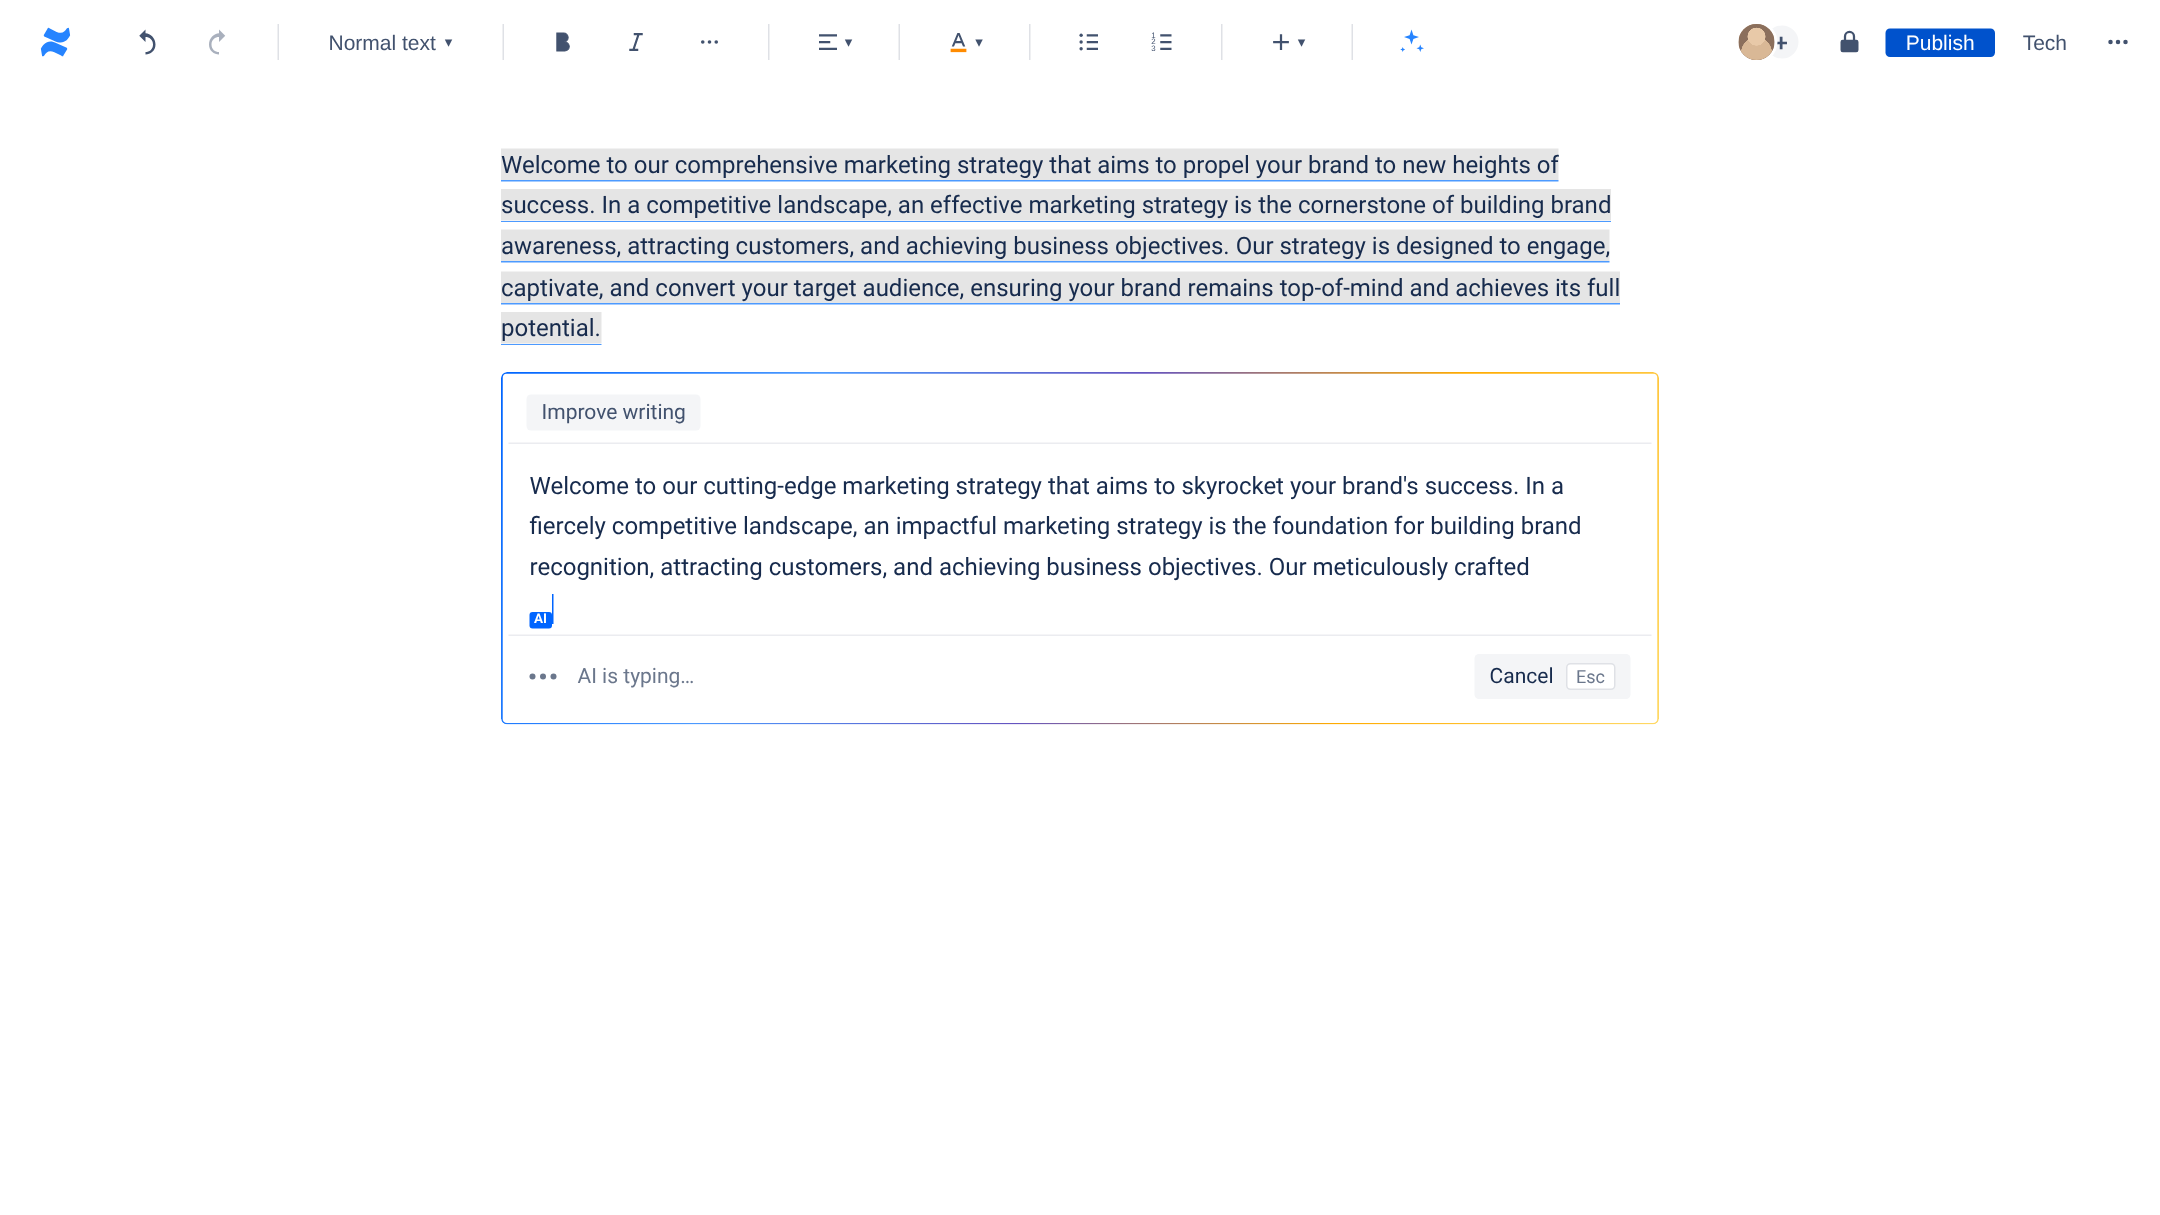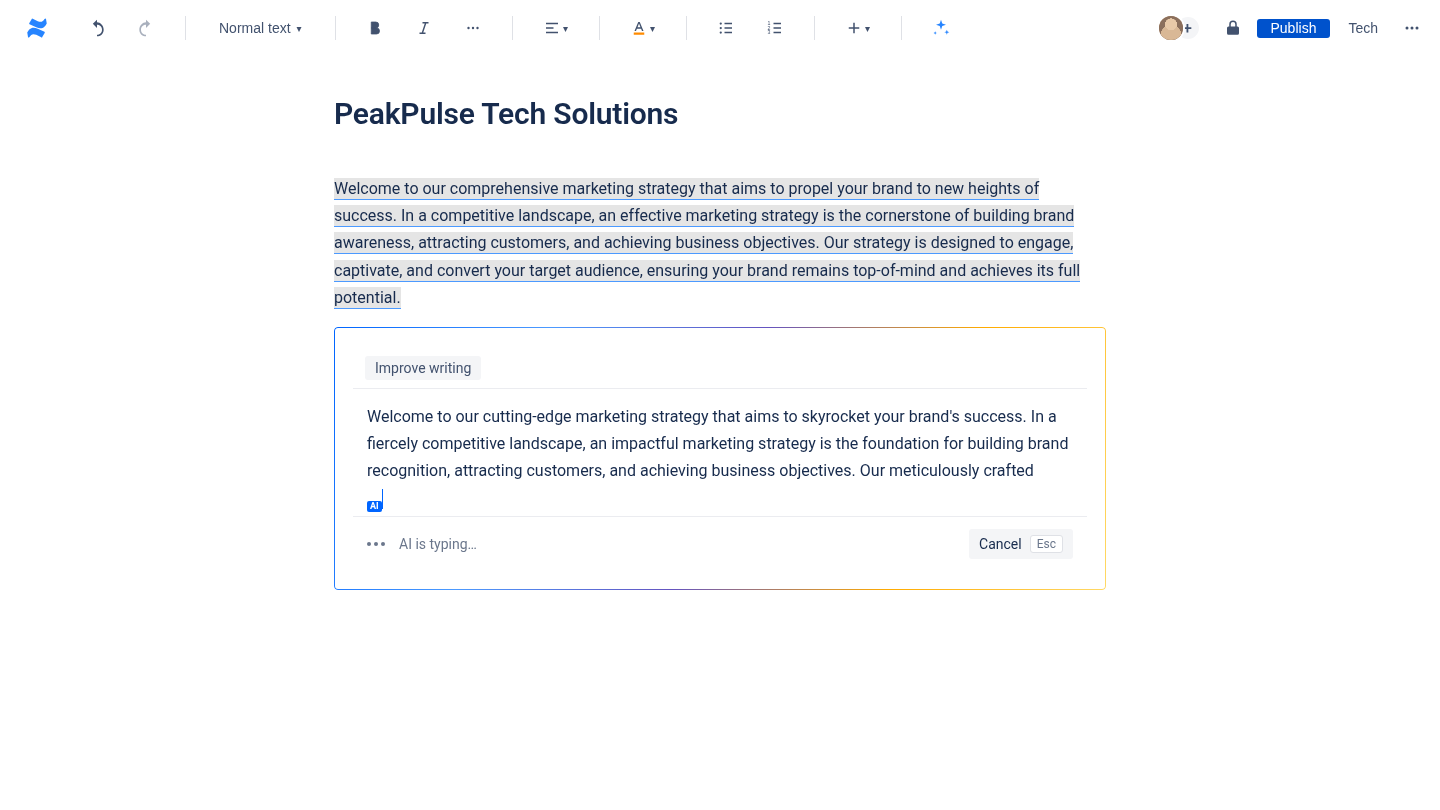--- a/index.html
+++ b/index.html
@@ -114,21 +114,21 @@
     padding: 1px 0;
   }
 
   
   .ai-panel {
     margin-top: 16px;
     border: 1px solid transparent;
     border-radius: 4px;
     background: #fff;
     position: relative;
-    padding: 18px;
+    padding: 4px;
   }
   .ai-panel::before {
     content:"";
     position:absolute; inset:-1px;
     border-radius:4px;
     padding:1px;
     background: linear-gradient(110deg, #0065FF 0%, #4C9AFF 25%, #6554C0 50%, #FFAB00 75%, #FFD966 100%);
     -webkit-mask: linear-gradient(#fff 0 0) content-box, linear-gradient(#fff 0 0);
     -webkit-mask-composite: xor;
             mask-composite: exclude;
@@ -314,21 +314,20 @@
           <circle cx="12" cy="12" r="1.8" fill="currentColor"></circle>
           <circle cx="18" cy="12" r="1.8" fill="currentColor"></circle>
         </svg>
     </button>
   </div>
 </div>
 
 <div class="content">
 
 
-  <h1 class="page-title">PeakPulse Tech Solutions</h1>
 
   <p class="selected-para">
     <span>Welcome to our comprehensive marketing strategy that aims to propel your brand to new heights of success. In a competitive landscape, an effective marketing strategy is the cornerstone of building brand awareness, attracting customers, and achieving business objectives. Our strategy is designed to engage, captivate, and convert your target audience, ensuring your brand remains top-of-mind and achieves its full potential.</span>
   </p>
 
   <div class="ai-panel">
     <div class="ai-panel-inner">
       <div class="ai-header">
         <span class="ai-chip">Improve writing</span>
       </div>

